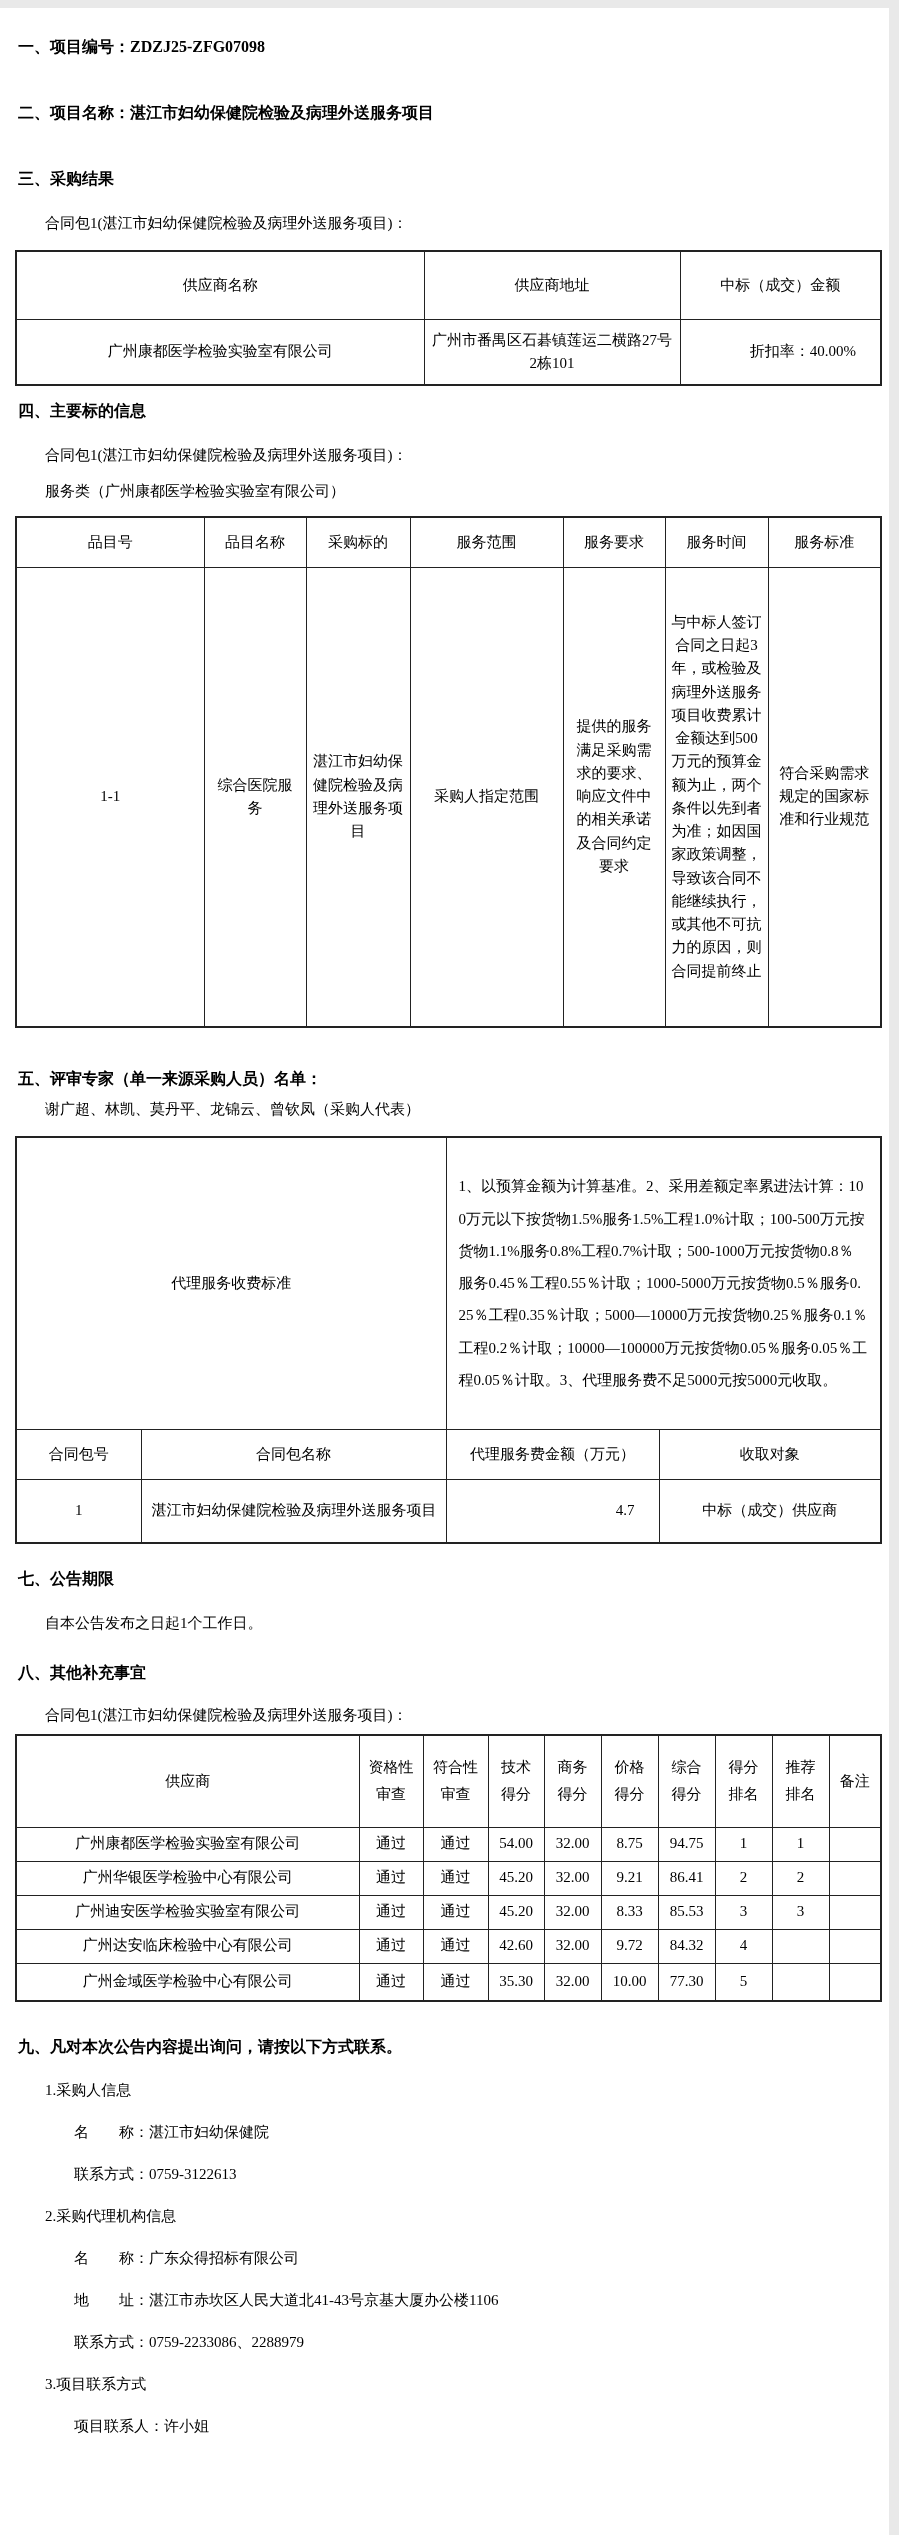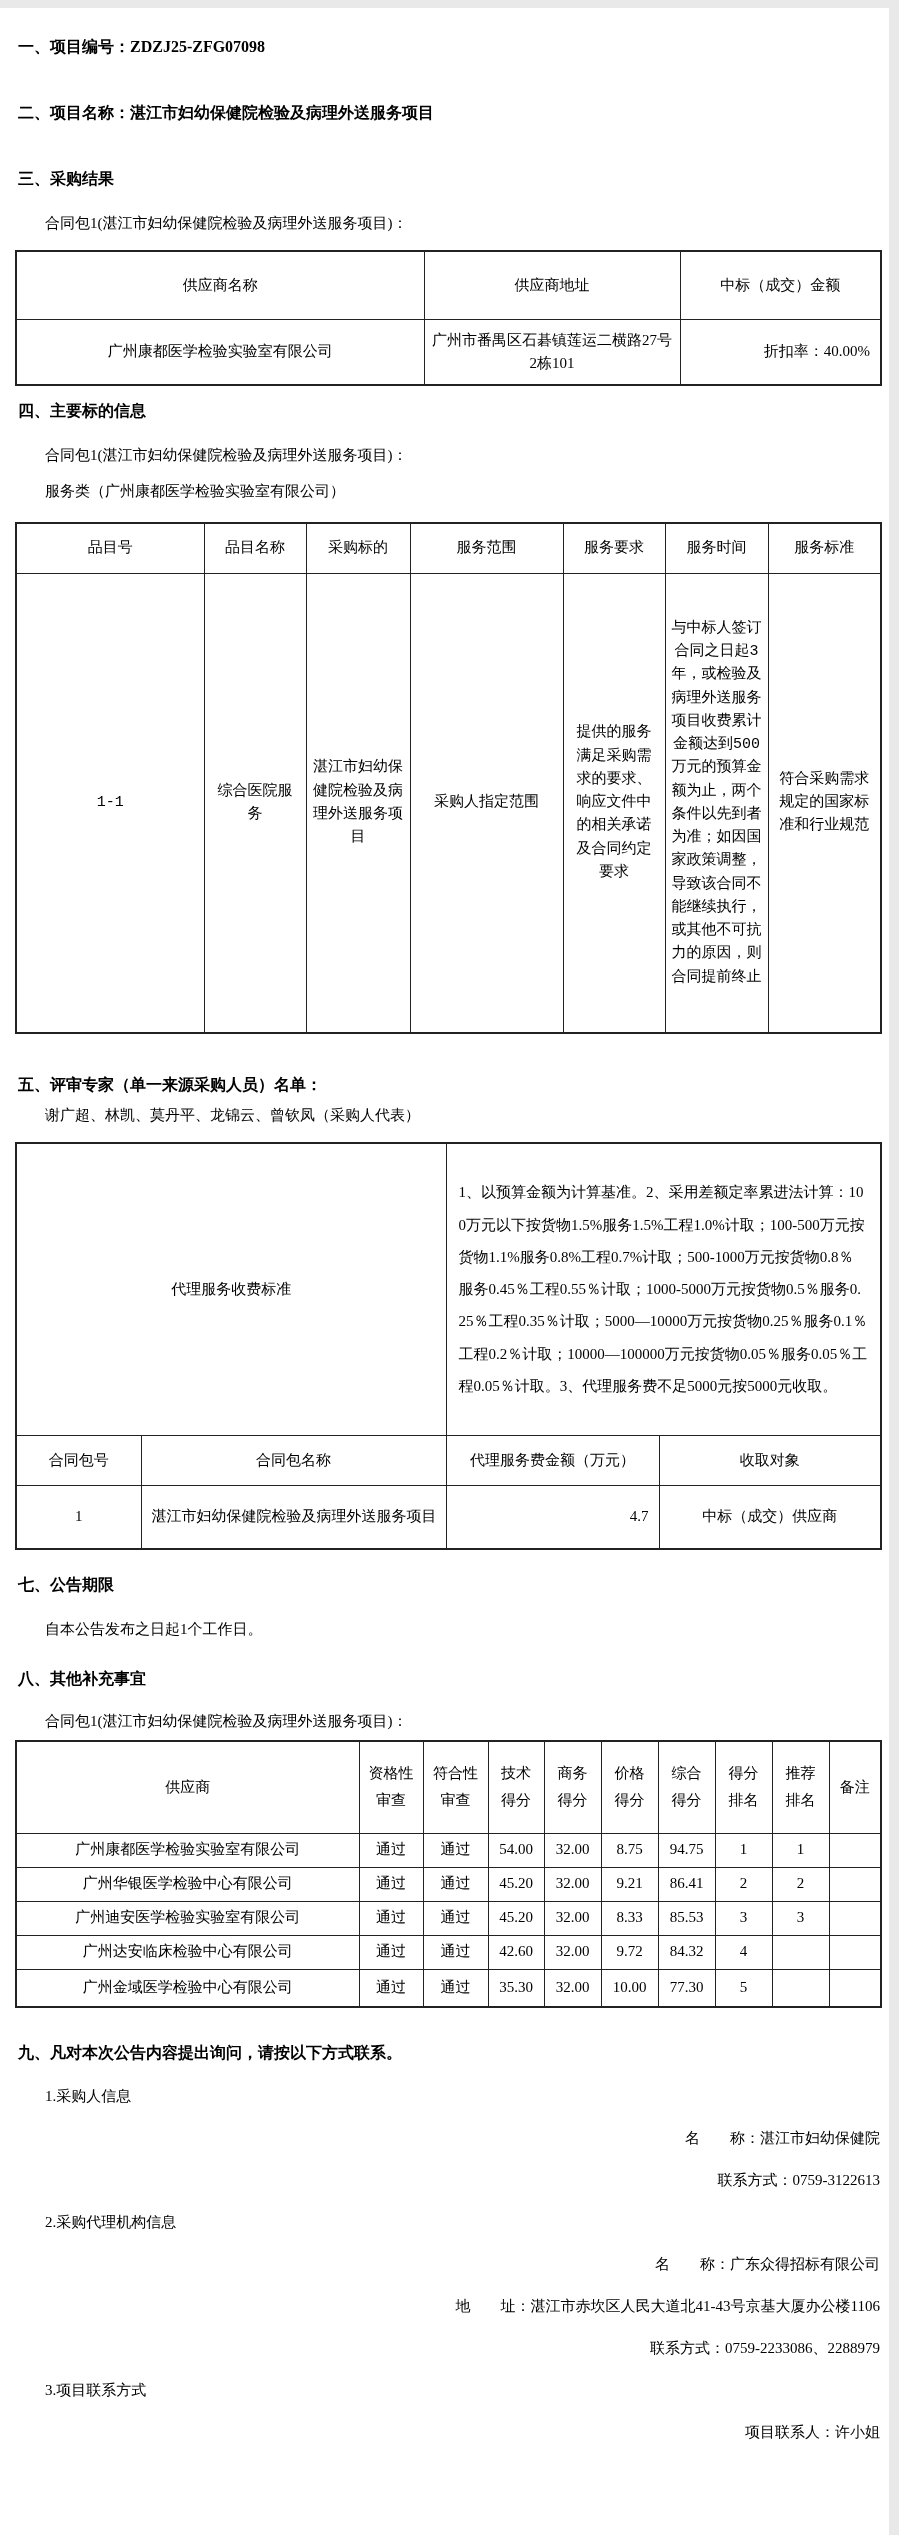--- a/index.html
+++ b/index.html
@@ -18,39 +18,39 @@
     padding: 28px 9px 24px 15px;
   }
   .sec {
     font-size: 16px;
     font-weight: bold;
     margin-left: 3px;
     line-height: 22px;
   }
   p { margin: 0; font-size: 15px; line-height: 22px; }
   .indent1 { margin-left: 30px; }
-  .indent2 { margin-left: 87px; text-align: right; }
+  .indent2 { margin-left: 59px; }
   table.tbl {
     border-collapse: collapse;
     width: 865px;
     table-layout: fixed;
     border: 2px solid #222;
   }
   .tbl th, .tbl td {
     border: 1px solid #222;
     font-weight: normal;
     font-size: 15px;
     text-align: center;
     vertical-align: middle;
     padding: 4px 6px;
     word-break: break-all;
     line-height: 1.55;
   }
   .tbl th { line-height: 1.8; }
-  td.alir { text-align: right; padding-right: 10px; }
+  td.alir { text-align: right; padding-right: 24px; }
   td.alil { text-align: left; padding-left: 10px; }
   td.feetext { text-align: left; line-height: 2.15; padding: 10px 12px; }
   .contact-line { margin-top: 10px; line-height: 32px; }
 </style>
 </head>
 <body>
 
 <div class="page">
 
   <div class="sec">一、项目编号：ZDZJ25-ZFG07098</div>
@@ -79,21 +79,21 @@
       <td class="alir">折扣率：40.00%</td>
     </tr>
   </tbody>
     </table>
 
   <div class="sec" style="margin-top:14px;">四、主要标的信息</div>
 
   <p class="indent1" style="margin-top:22px;">合同包1(湛江市妇幼保健院检验及病理外送服务项目)：</p>
   <p class="indent1" style="margin-top:14px;">服务类（广州康都医学检验实验室有限公司）</p>
 
-  <table class="tbl" style="margin-top:20px;font-family:Liberation Mono, monospace;">
+  <table class="tbl" style="margin-top:14px;">
     <colgroup>
       <col style="width:188px">
         <col style="width:102px">
         <col style="width:104px">
         <col style="width:153px">
       <col style="width:102px">
         <col style="width:103px">
         <col style="width:113px">
     </colgroup>
     <tbody>

